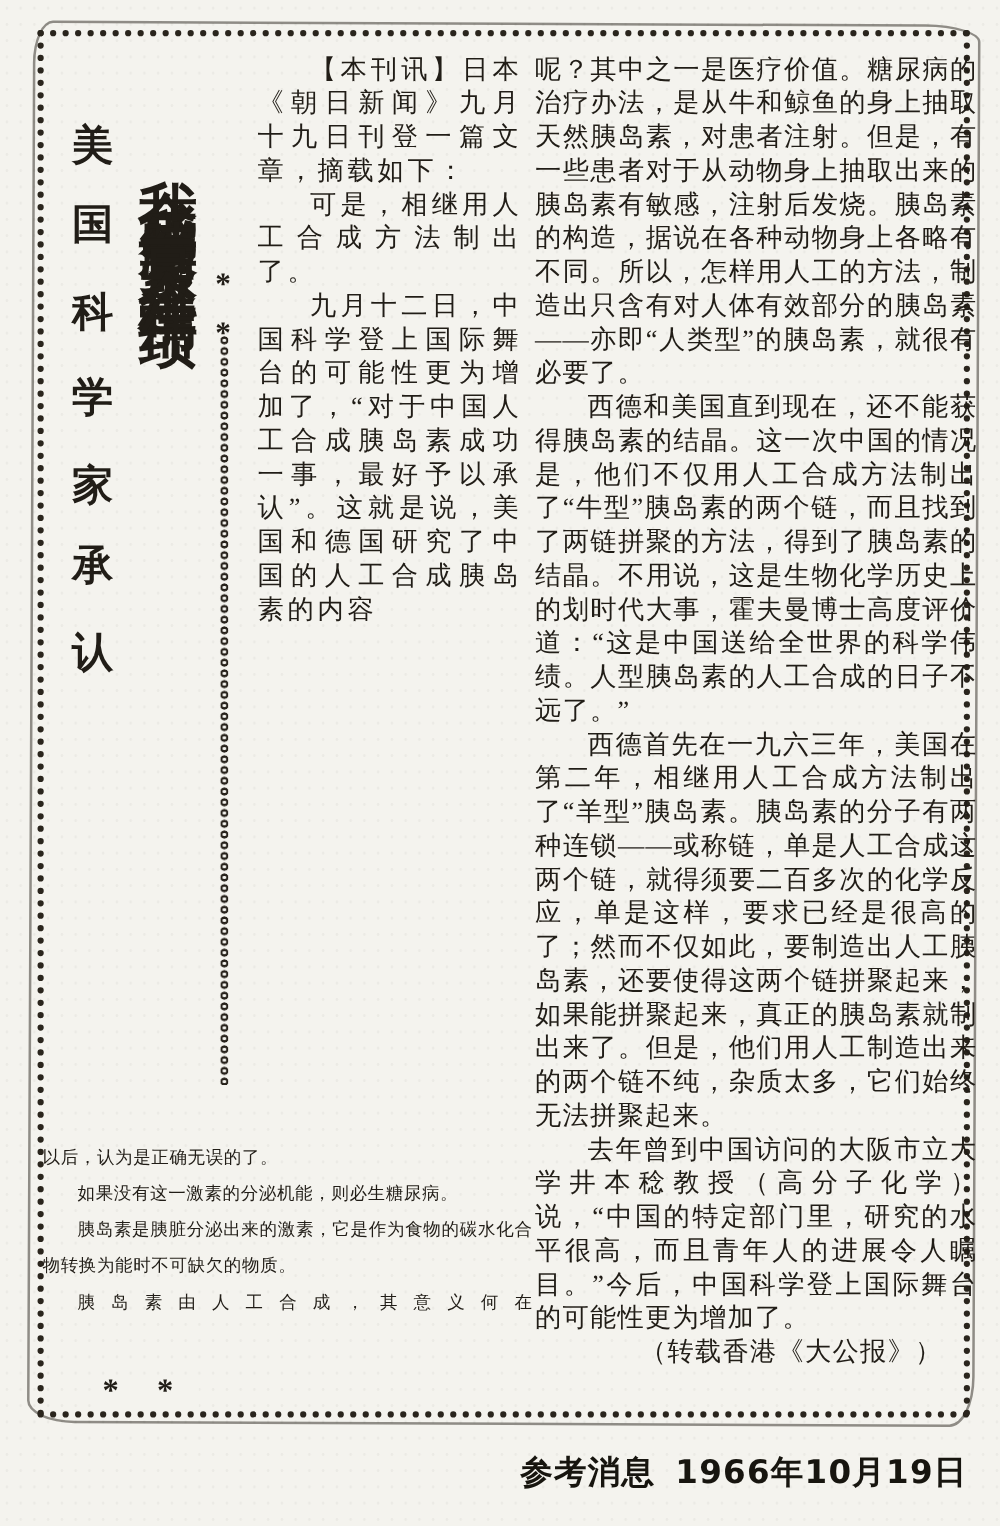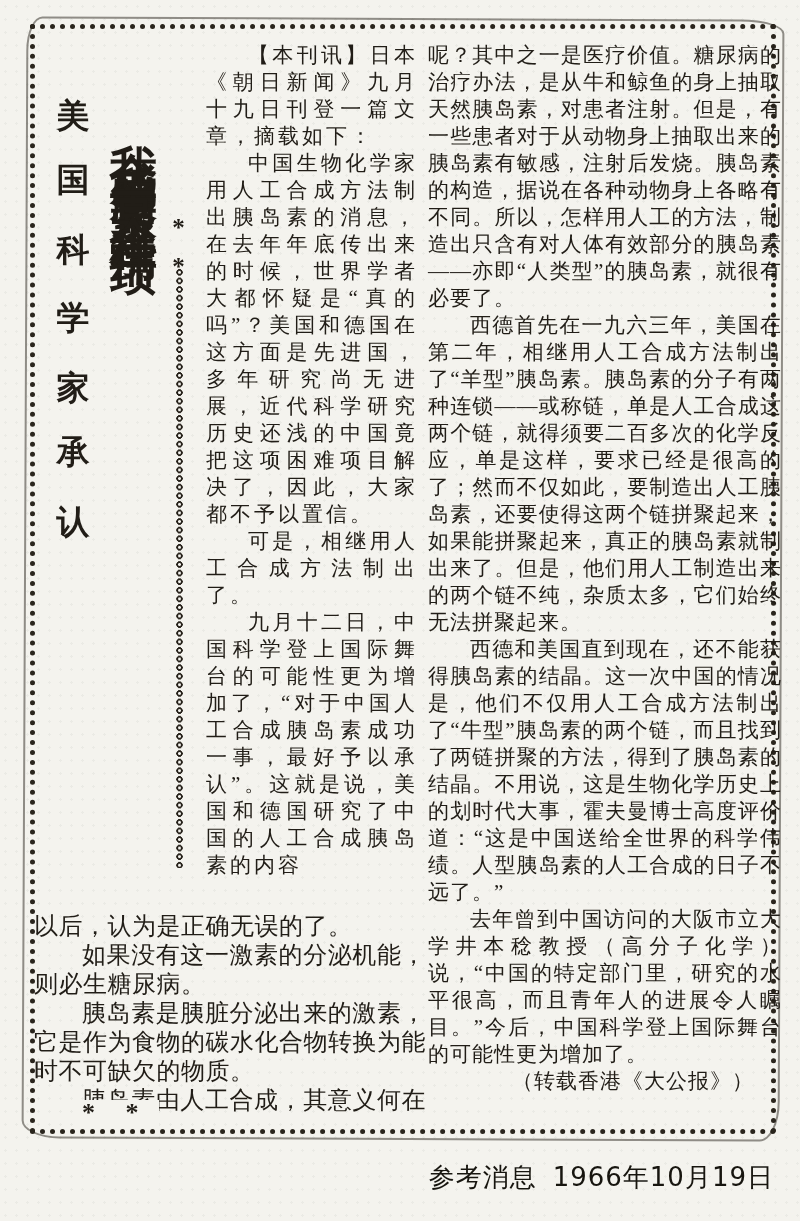--- a/index.html
+++ b/index.html
@@ -41,61 +41,60 @@
     position:absolute;left:175px;top:268px;width:9px;height:600px;
     background-image:radial-gradient(circle at 4.5px 4.3px,
       transparent 1.3px,#26211a 1.5px,#26211a 3px,transparent 3.4px);
     background-size:9px 8.6px;background-repeat:repeat-y;
   }
   .col{position:absolute;text-align:justify;}
   .col p{margin:0;text-indent:2em;}
   .col p.no-indent{text-indent:0;}
   .col-middle{left:206px;top:42px;width:212px;font-size:21px;line-height:27px;letter-spacing:3px;font-family:Liberation Serif, serif;}
   .col-right{left:428px;top:42px;width:354px;font-size:21px;line-height:27px;letter-spacing:1px;}
-  .bottom-block{left:34px;top:912px;width:392px;font-size:24px;line-height:29px;letter-spacing:.5px;}
+  .bottom-block{left:34px;top:912px;width:392px;font-size:14px;line-height:29px;letter-spacing:.5px;}
   .bottom-block p.spread{text-align-last:justify;}
   .col-right p.credit{text-indent:4em;}
   .bottom-stars{
     position:absolute;left:74px;top:1100px;
     font-size:26px;font-weight:700;letter-spacing:12px;
     background:#f4f3ee;padding:0 8px;line-height:1;
   }
   .footer{
     position:absolute;right:26px;top:1160px;
     font-family:"DejaVu Sans","Liberation Sans",sans-serif;
-    font-size:26px;font-weight:400;letter-spacing:1px;color:#17150f;
+    font-size:26px;font-weight:700;letter-spacing:1px;color:#17150f;
   }
   .footer .src{margin-right:16px;}
 </style>
 </head>
 <body>
 
 <div class="page">
 
   <div class="frame"></div>
 
   <div class="kicker">美国科学家承认</div>
 
   <div class="headline">我合成牛胰岛素是一个科学伟绩</div>
 
   <div class="divider-stars">**</div>
 
   <div class="wavy-divider"></div>
 
   <div class="col col-middle">
     <p>【本刊讯】日本《朝日新闻》九月十九日刊登一篇文章，摘载如下：</p>
-    <p>中国生物化学家用人工合成方法制出胰岛素的消息，在去年年底传出来的时候，世界学者大都怀疑是“真的吗”？美国和德国在这方面是先进国，多年研究尚无进展，近代科学研究历史还浅的中国竟把这项困难项目解决了，因此，大家都不予以置信。</p>
     <p>可是，相继用人工合成方法制出了。</p>
     <p>九月十二日，中国科学登上国际舞台的可能性更为增加了，“对于中国人工合成胰岛素成功一事，最好予以承认”。这就是说，美国和德国研究了中国的人工合成胰岛素的内容</p>
   </div>
 
   <div class="col col-right">
     <p class="no-indent">呢？其中之一是医疗价值。糖尿病的治疗办法，是从牛和鲸鱼的身上抽取天然胰岛素，对患者注射。但是，有一些患者对于从动物身上抽取出来的胰岛素有敏感，注射后发烧。胰岛素的构造，据说在各种动物身上各略有不同。所以，怎样用人工的方法，制造出只含有对人体有效部分的胰岛素——亦即“人类型”的胰岛素，就很有必要了。</p>
+    <p>西德和美国直到现在，还不能获得胰岛素的结晶。这一次中国的情况是，他们不仅用人工合成方法制出了“牛型”胰岛素的两个链，而且找到了两链拼聚的方法，得到了胰岛素的结晶。不用说，这是生物化学历史上的划时代大事，霍夫曼博士高度评价道：“这是中国送给全世界的科学伟绩。人型胰岛素的人工合成的日子不远了。”</p>
     <p>西德首先在一九六三年，美国在第二年，相继用人工合成方法制出了“羊型”胰岛素。胰岛素的分子有两种连锁——或称链，单是人工合成这两个链，就得须要二百多次的化学反应，单是这样，要求已经是很高的了；然而不仅如此，要制造出人工胰岛素，还要使得这两个链拼聚起来，如果能拼聚起来，真正的胰岛素就制出来了。但是，他们用人工制造出来的两个链不纯，杂质太多，它们始终无法拼聚起来。</p>
-    <p>西德和美国直到现在，还不能获得胰岛素的结晶。这一次中国的情况是，他们不仅用人工合成方法制出了“牛型”胰岛素的两个链，而且找到了两链拼聚的方法，得到了胰岛素的结晶。不用说，这是生物化学历史上的划时代大事，霍夫曼博士高度评价道：“这是中国送给全世界的科学伟绩。人型胰岛素的人工合成的日子不远了。”</p>
     <p>去年曾到中国访问的大阪市立大学井本稔教授（高分子化学）说，“中国的特定部门里，研究的水平很高，而且青年人的进展令人瞩目。”今后，中国科学登上国际舞台的可能性更为增加了。</p>
     <p class="credit">（转载香港《大公报》）</p>
   </div>
 
   <div class="col bottom-block">
     <p class="no-indent">以后，认为是正确无误的了。</p>
     <p>如果没有这一激素的分泌机能，则必生糖尿病。</p>
     <p>胰岛素是胰脏分泌出来的激素，它是作为食物的碳水化合物转换为能时不可缺欠的物质。</p>
     <p class="spread">胰岛素由人工合成，其意义何在</p>
   </div>

